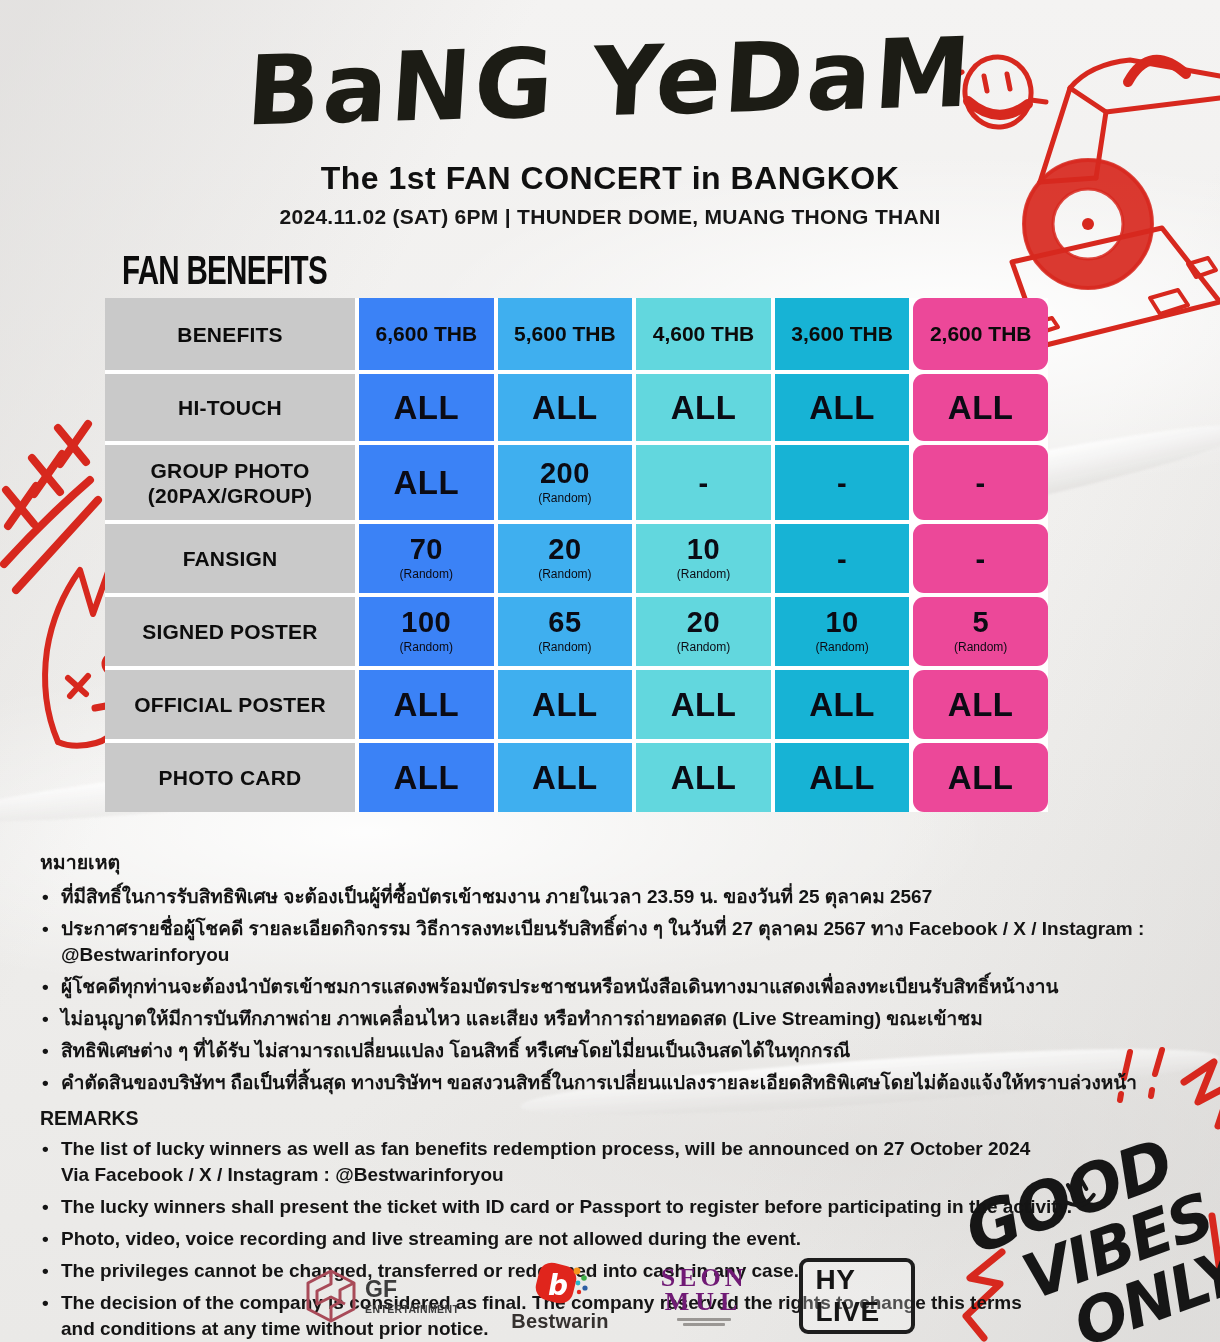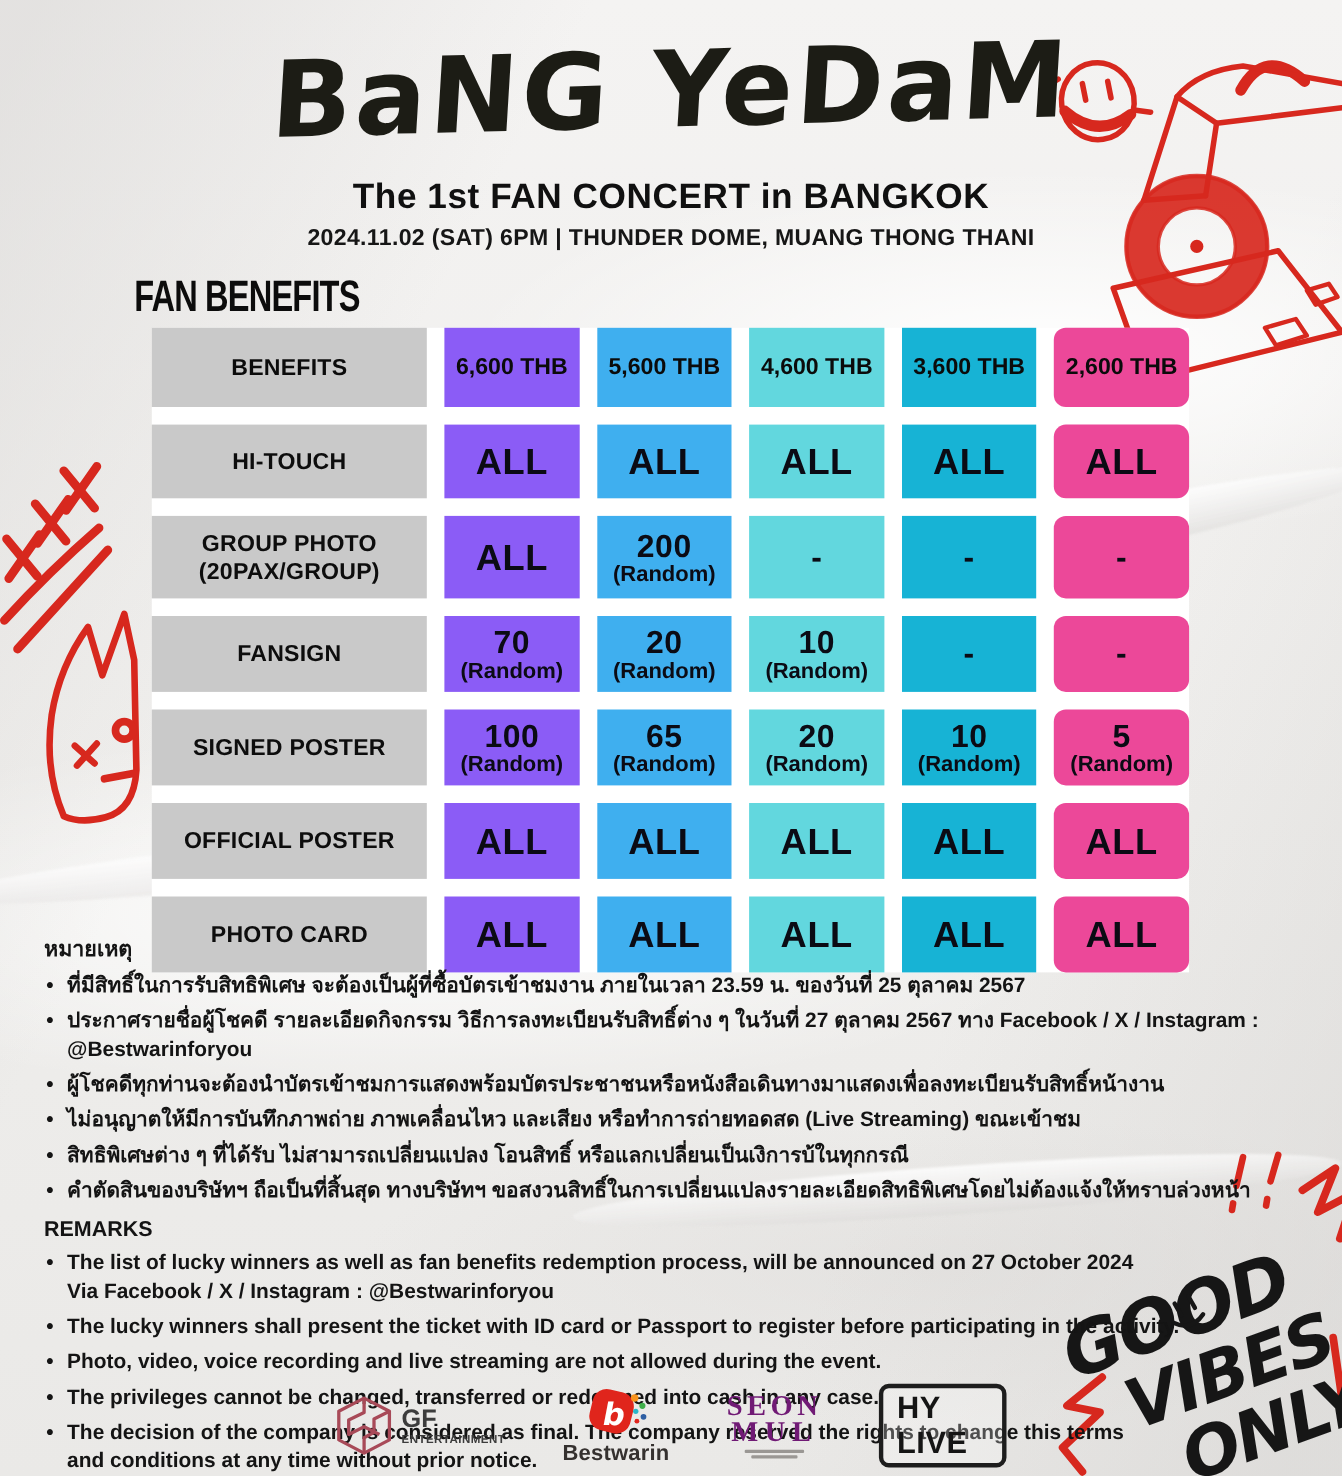--- a/index.html
+++ b/index.html
@@ -45,31 +45,31 @@
     font-size:21px;font-weight:700;letter-spacing:.3px;color:#161616;
   }
   .section-title{
     position:absolute;z-index:2;left:122px;top:248px;
     font-size:40px;font-weight:900;letter-spacing:-1px;color:#0c0c0c;
     transform:scaleX(.74);transform-origin:left center;
   }
 
   
   .table{
-    position:absolute;z-index:2;left:138px;top:298px;width:943px;
+    position:absolute;z-index:2;left:105px;top:298px;width:943px;
     display:grid;grid-template-columns:250px repeat(5,1fr);
     grid-template-rows:72px 67px 75px 69px 69px 69px 69px;
-    gap:16px;background:#fff;
+    gap:4px;background:#fff;
   }
   .cell{display:flex;flex-direction:column;align-items:center;justify-content:center;text-align:center;}
   .cell.lbl{background:#c9c9c9;font-size:21px;font-weight:800;letter-spacing:.2px;white-space:pre-line;line-height:25px;color:#0d0d0d;}
-  .t0{background:#8b5cf6;} .t1{background:#3fafef;} .t2{background:#62d7de;} .t3{background:#17b3d5;} .t4{background:#ec4899;border-radius:11px;}
+  .t0{background:#3b82f6;} .t1{background:#3fafef;} .t2{background:#62d7de;} .t3{background:#17b3d5;} .t4{background:#ec4899;border-radius:11px;}
   .cell.head{font-size:21px;font-weight:800;color:#0b0b0b;}
   .cell .main{font-size:29px;font-weight:900;line-height:30px;color:#0b0b14;letter-spacing:.5px;}
-  .cell .sub{font-size:20px;font-weight:700;line-height:20px;color:#0b0b14;}
+  .cell .sub{font-size:12px;font-weight:400;line-height:20px;color:#0b0b14;}
   .cell .main:empty,.cell .sub:empty{display:none;}
   .cell.allcell .main{font-size:33px;text-align:center;}
 
   
   .remarks{
     position:absolute;z-index:2;left:40px;top:836px;width:1140px;
     font-size:19px;font-weight:700;color:#141414;
   }
   .remarks .rhead{font-size:19.5px;font-weight:800;margin:11px 0 4px 0;}
   .remarks ul{list-style:none;margin:0 0 2px 0;padding:0;}
@@ -301,21 +301,21 @@
       </div>
   </div>
 
   <div class="remarks">
     <div class="rhead">หมายเหตุ</div>
     <ul>
       <li>ที่มีสิทธิ์ในการรับสิทธิพิเศษ จะต้องเป็นผู้ที่ซื้อบัตรเข้าชมงาน ภายในเวลา 23.59 น. ของวันที่ 25 ตุลาคม 2567</li>
       <li>ประกาศรายชื่อผู้โชคดี รายละเอียดกิจกรรม วิธีการลงทะเบียนรับสิทธิ์ต่าง ๆ ในวันที่ 27 ตุลาคม 2567 ทาง Facebook / X / Instagram : @Bestwarinforyou</li>
       <li>ผู้โชคดีทุกท่านจะต้องนำบัตรเข้าชมการแสดงพร้อมบัตรประชาชนหรือหนังสือเดินทางมาแสดงเพื่อลงทะเบียนรับสิทธิ์หน้างาน</li>
       <li>ไม่อนุญาตให้มีการบันทึกภาพถ่าย ภาพเคลื่อนไหว และเสียง หรือทำการถ่ายทอดสด (Live Streaming) ขณะเข้าชม</li>
-      <li>สิทธิพิเศษต่าง ๆ ที่ได้รับ ไม่สามารถเปลี่ยนแปลง โอนสิทธิ์ หรือแลกเปลี่ยนเป็นเงิการบ้ในทุกกรณี</li>
+      <li>สิทธิพิเศษต่าง ๆ ที่ได้รับ ไม่สามารถเปลี่ยนแปลง โอนสิทธิ์ หรืเศษโดยไมี่ยนเป็นเงินสดได้ในทุกกรณี</li>
       <li>คำตัดสินของบริษัทฯ ถือเป็นที่สิ้นสุด ทางบริษัทฯ ขอสงวนสิทธิ์ในการเปลี่ยนแปลงรายละเอียดสิทธิพิเศษโดยไม่ต้องแจ้งให้ทราบล่วงหน้า</li>
     </ul>
     <div class="rhead">REMARKS</div>
     <ul>
       <li>The list of lucky winners as well as fan benefits redemption process, will be announced on 27 October 2024
 Via Facebook / X / Instagram : @Bestwarinforyou</li>
       <li>The lucky winners shall present the ticket with ID card or Passport to register before participating in the activity.</li>
       <li>Photo, video, voice recording and live streaming are not allowed during the event.</li>
       <li>The privileges cannot be changed, transferred or redeemed into cash in any case.</li>
       <li>The decision of the company is considered as final. The company reserved the rights to change this terms

